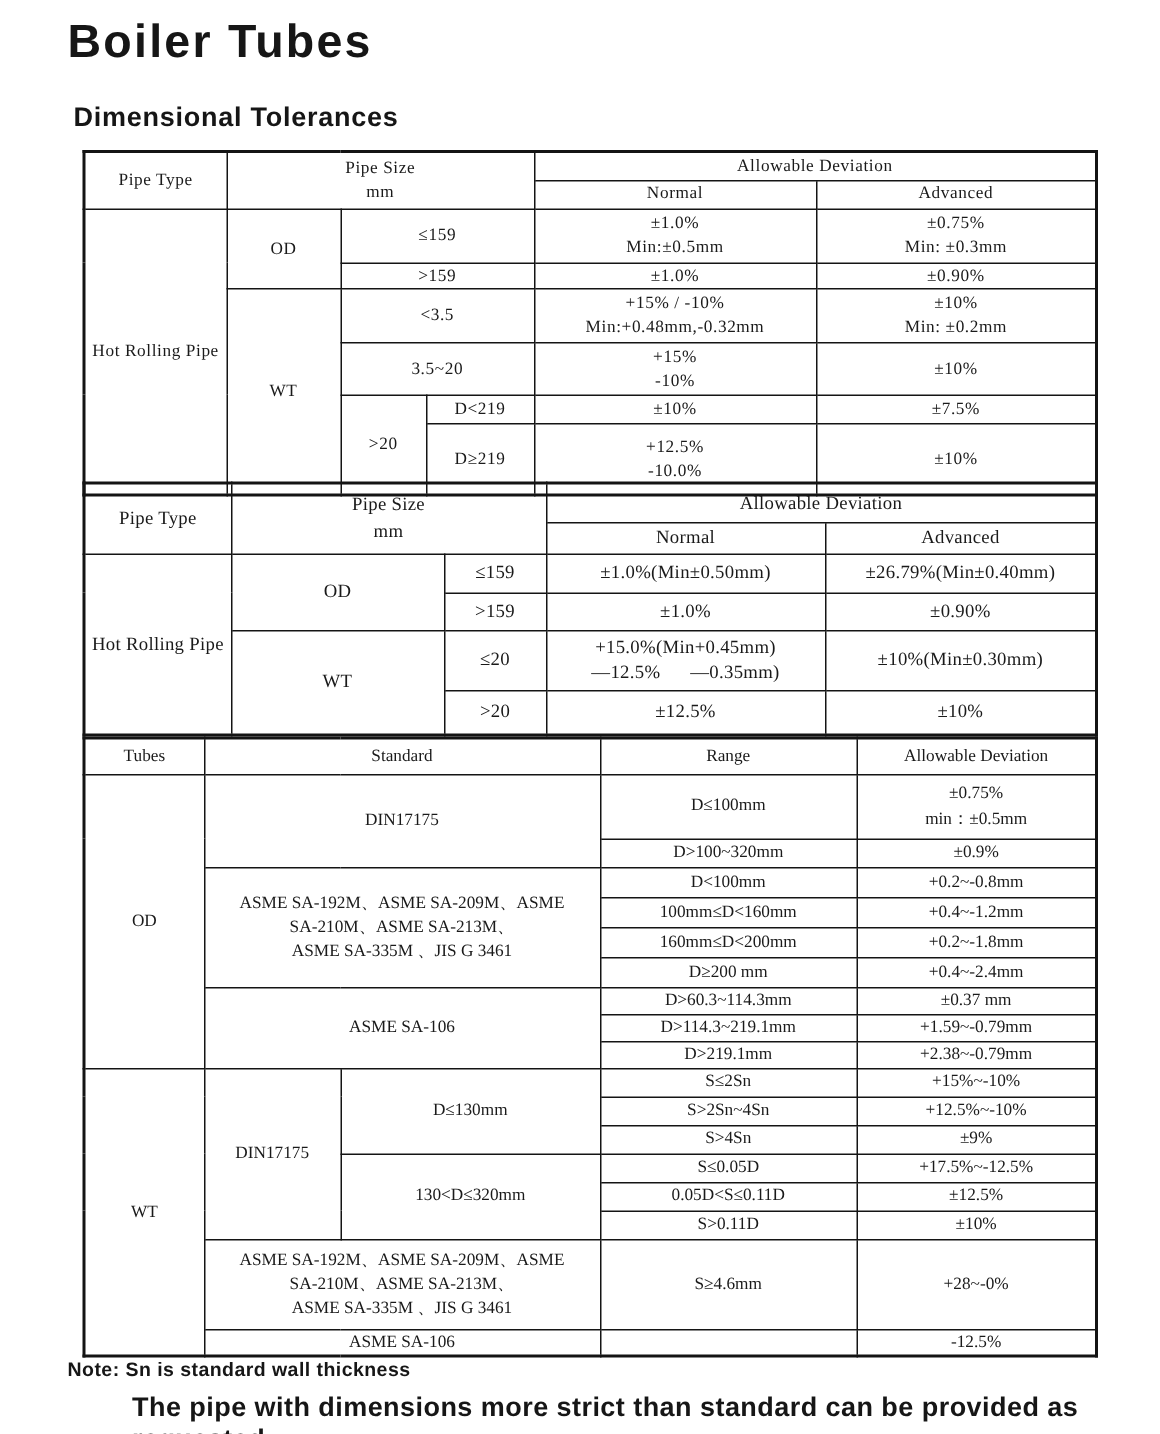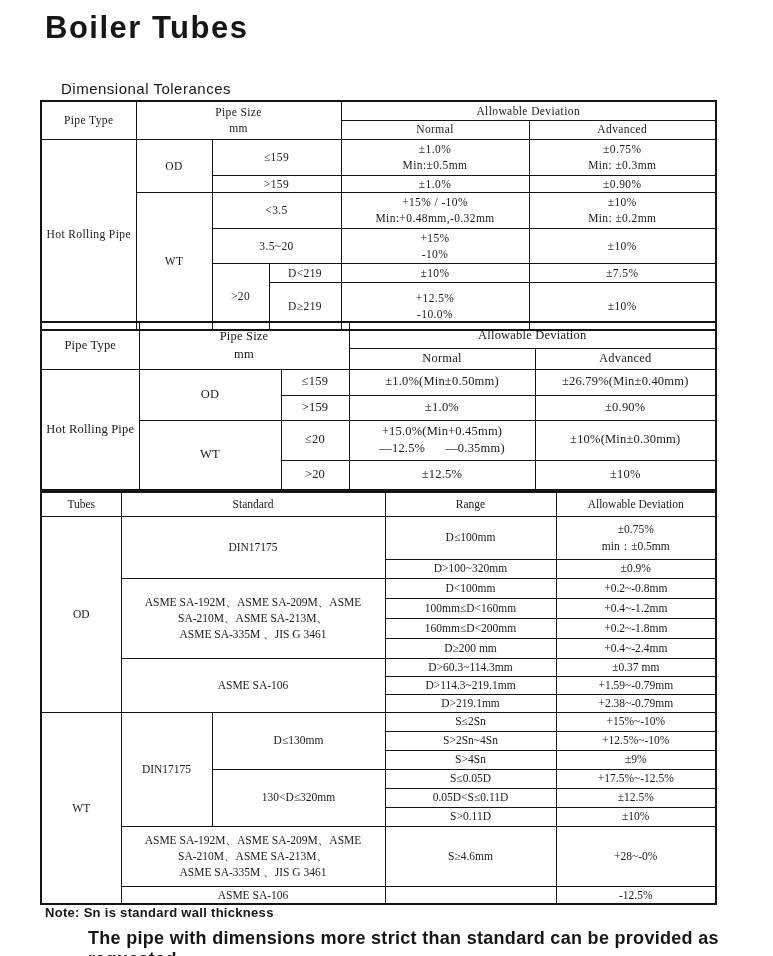--- a/index.html
+++ b/index.html
@@ -7,26 +7,26 @@
     width:773px;height:956px;background:#ffffff;position:relative;
     font-family:"Liberation Serif",serif;color:#1a1a1a;
     -webkit-font-smoothing:antialiased;
   }
   .title{
     position:absolute;left:45px;top:10px;margin:0;
     font-family:"Liberation Sans",sans-serif;font-weight:bold;
     font-size:31px;letter-spacing:1.5px;color:#161616;
   }
   .subtitle{
-    position:absolute;left:45px;top:64px;margin:16px;
-    font-family:"Liberation Sans",sans-serif;font-weight:normal;
-    font-size:15px;letter-spacing:0.5px;color:#161616;
+    position:absolute;left:45px;top:64px;margin:4px;
+    font-family:"Liberation Sans",sans-serif;font-weight:bold;
+    font-size:18px;letter-spacing:0.5px;color:#161616;
   }
   table{
-    border-collapse:collapse;table-layout:fixed;position:absolute;left:40px;
+    border-collapse:collapse;table-layout:fixed;position:absolute;left:55px;
     border:2px solid #141414;
   }
   #t1{top:100px;}
   #t2{top:321px;}
   #t3{top:491px;}
   td{
     border:1px solid #141414;text-align:center;vertical-align:middle;
     padding:0 2px;font-size:11.5px;line-height:1.4;white-space:nowrap;
     overflow:hidden;color:#1a1a1a;
   }

